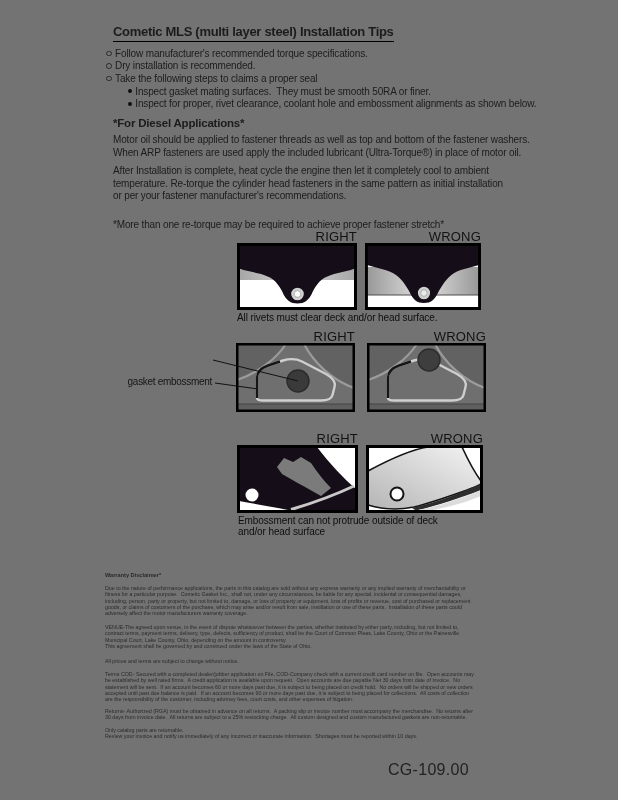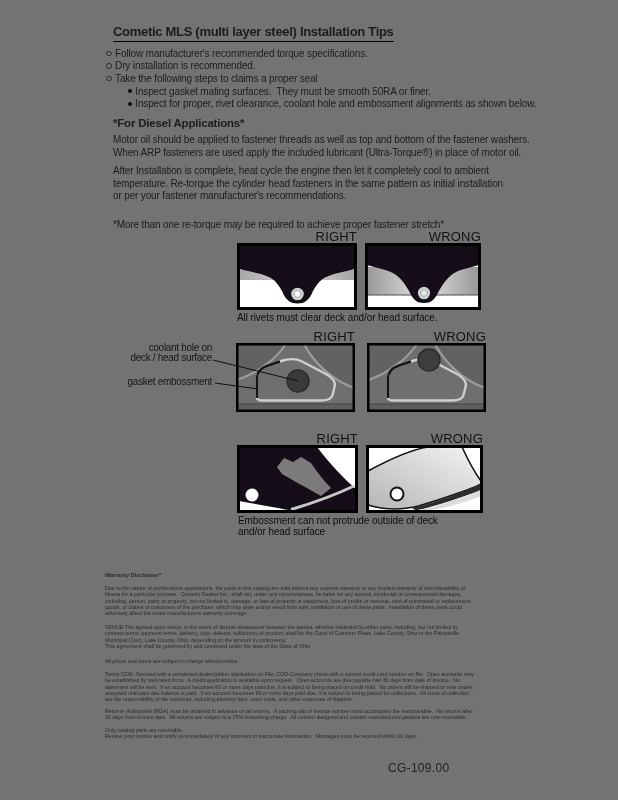--- a/index.html
+++ b/index.html
@@ -14,21 +14,21 @@
   .sub{margin-left:22px;}
   .dot-marker{flex:0 0 auto;width:3.8px;height:3.8px;background:#111;border-radius:50%;margin-right:3.5px;}
   .h2{left:113px;top:117px;font-size:11.5px;font-weight:bold;letter-spacing:-0.2px;}
   .body{font-size:10px;line-height:12.6px;letter-spacing:-0.15px;white-space:pre;}
   .dg-head{font-size:13px;letter-spacing:0.2px;text-align:right;color:#121212;}
   .caption{font-size:10px;letter-spacing:-0.1px;color:#0e0e0e;white-space:pre;line-height:10.5px;}
   .callout{font-size:10px;letter-spacing:-0.3px;line-height:10px;text-align:right;white-space:pre;color:#161616;}
   .fine{position:absolute;left:105px;width:440px;font-size:5.3px;line-height:6.35px;
         letter-spacing:0;white-space:pre;color:#2a2a2a;}
   .fine-head{font-weight:bold;font-size:5.6px;}
-  .footer-code{left:388px;top:761px;font-size:12px;letter-spacing:0.3px;color:#222;}
+  .footer-code{left:388px;top:761px;font-size:16px;letter-spacing:0.3px;color:#222;}
   svg{display:block;}
 </style>
 </head>
 <body>
 
 <div class="page">
 
   <div class="abs title">Cometic MLS (multi layer steel) Installation Tips</div>
 
   <div class="abs tips">
@@ -82,22 +82,20 @@
       <line x1="2" y1="52" x2="118" y2="52" stroke="#4c4c4c" stroke-width="1.2"></line>
       <path d="M2,2 H118 V22 L99,27 C88,31 84,36 77,47 C72,57.5 68,60 61,60 C54,60 50,57.5 45,47 C38,36 34,31 21,27 L2,22 Z" fill="#150d18"></path>
       <circle cx="61" cy="50" r="7" fill="#cfcfcf" stroke="#150d18" stroke-width="1.4"></circle>
       <circle cx="61" cy="50" r="3.3" fill="#e9e9e9" stroke="#8d8d8d" stroke-width="0.6"></circle>
       <rect x="1.5" y="1.5" width="117" height="64" fill="none" stroke="#000" stroke-width="3"></rect>
     </svg>
   </div>
 
   <div class="abs caption" style="left:237px;top:313px;">All rivets must clear deck and/or head surface.</div>
 
-  <div class="abs callout" style="left:106px;top:343px;width:106px;">coolant hole on
-deck / head surface</div>
   <div class="abs callout" style="left:106px;top:377px;width:106px;">gasket embossment</div>
 
   <div class="abs dg-head" style="left:236px;top:329px;width:119px;">RIGHT</div>
   <div class="abs dg-head" style="left:367px;top:329px;width:119px;">WRONG</div>
 
   <div class="abs" style="left:236px;top:343px;">
     <svg width="119" height="69" viewBox="0 0 119 69">
       <rect x="1" y="1" width="117" height="67" fill="#6f6f6f"></rect>
       <path d="M1,1 H50 C40,16 22,30 1,37 Z" fill="#626262"></path>
       <path d="M50,1 C40,16 22,30 1,37" stroke="#9b9b9b" stroke-width="2.2" fill="none"></path>

